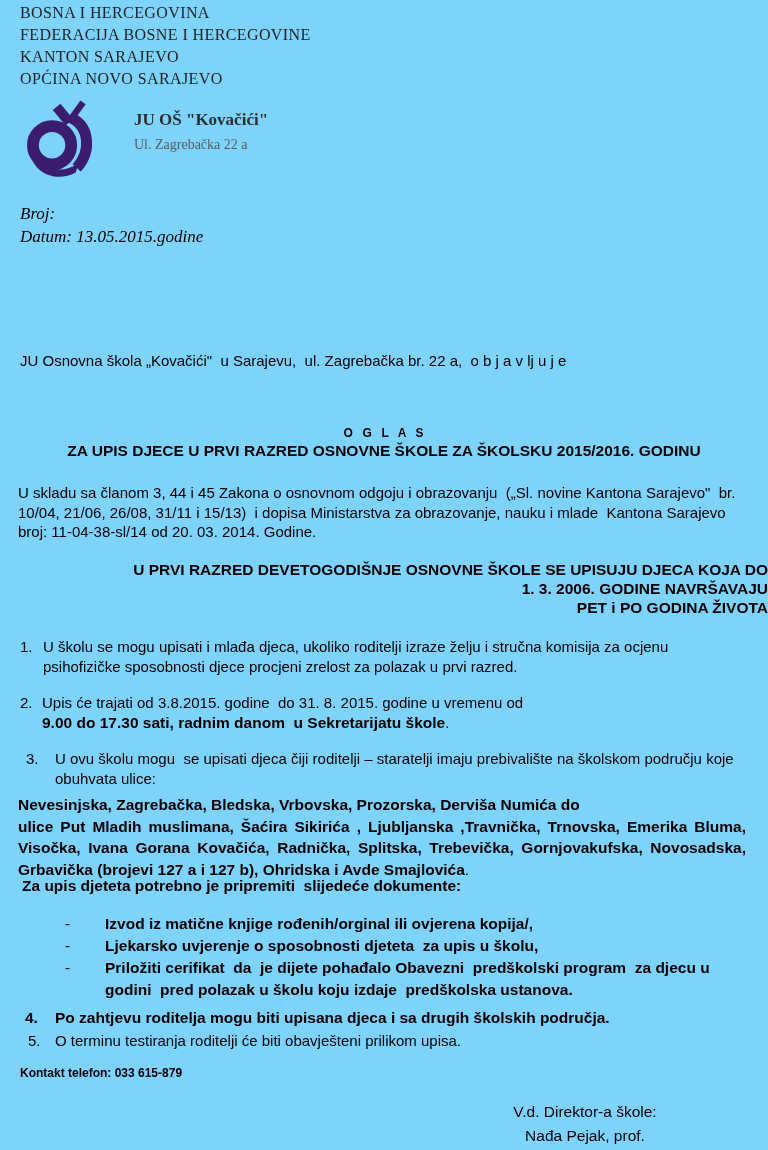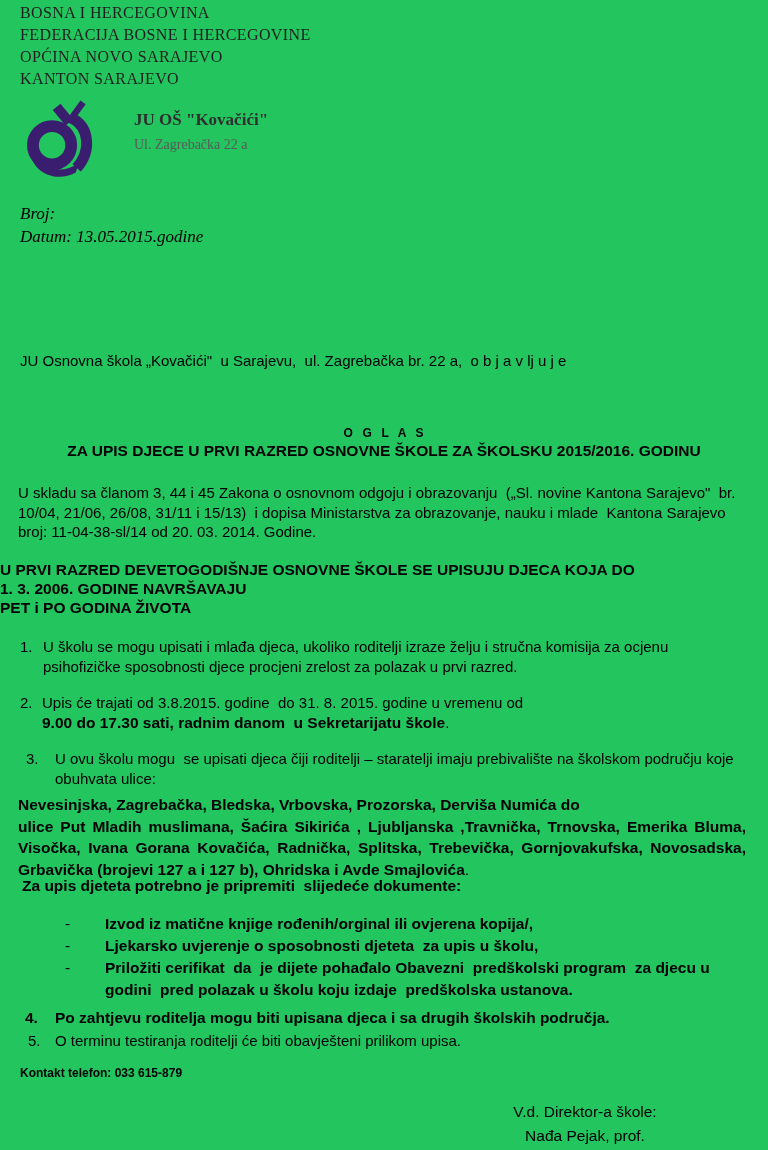--- a/index.html
+++ b/index.html
@@ -1,17 +1,17 @@
 <!DOCTYPE html>
 <html><head>
 <meta charset="utf-8">
 <style>
   html,body { margin:0; padding:0; background:#ffffff; }
   .page {
-    position:relative; width:768px; height:1150px; background:#22c55e;
+    position:relative; width:768px; height:1150px; background:#7dd3fc;
     font-family:"Liberation Sans", sans-serif; color:#000; overflow:hidden;
   }
   .pre { white-space:pre-wrap; }
 
   #letterhead { position:absolute; left:20px; top:2px; font-size:16px; line-height:22px;
     color:#1f1f1f; letter-spacing:0.4px; font-family:"Liberation Serif", serif; }
 
   #logo-row { position:absolute; left:22px; top:97px; display:flex; align-items:flex-start; }
   #logo-row svg { display:block; }
   .school-text { margin-left:30px; padding-top:13px; font-family:"Liberation Serif", serif; }
@@ -22,21 +22,21 @@
     font-family:"Liberation Serif", serif;font-style:italic; }
 
   #intro { position:absolute; left:20px; top:352px; font-size:15px; }
 
   #title { position:absolute; left:0; top:426px; width:768px; text-align:center; font-weight:bold; }
   #title .t1 { font-size:12px; letter-spacing:1px; }
   #title .t2 { font-size:15.5px; margin-top:2px; }
 
   #legal { position:absolute; left:18px; top:483px; width:727px; font-size:15px; line-height:19.5px; }
 
-  #main-heading { position:absolute; left:0; top:560px; width:768px; text-align:left;
+  #main-heading { position:absolute; left:0; top:560px; width:768px; text-align:right;
     font-weight:bold; font-size:15.5px; line-height:19px; }
 
   .num-item { position:absolute; display:flex; font-size:15px; line-height:19.5px; }
   .num { flex:0 0 auto; }
   .num-item .body { flex:1 1 auto; }
 
   #item1 { left:20px; top:637px; width:716px; }
   #item1 .num { width:23px; }
   #item2 { left:20px; top:693px; width:716px; }
   #item2 .num { width:22px; }
@@ -67,22 +67,22 @@
     font-size:15.5px; line-height:23.5px; }
 </style>
 </head>
 <body>
 
 <div class="page">
 
   <div id="letterhead">
     <div>BOSNA I HERCEGOVINA</div>
     <div>FEDERACIJA BOSNE I HERCEGOVINE</div>
+    <div>KANTON SARAJEVO</div>
     <div>OPĆINA NOVO SARAJEVO</div>
-    <div>KANTON SARAJEVO</div>
   </div>
 
   <div id="logo-row">
     <span>
       <svg width="82" height="90" viewBox="0 0 90 95">
         <g fill="none" stroke="#3a1d6e">
           <path d="M38 9 L52 26" stroke-width="11"></path>
           <path d="M51 26 L67 4" stroke-width="7"></path>
           <path d="M56 22 C73 31 77 57 60 76" stroke-width="12"></path>
           <circle cx="33" cy="51" r="21" stroke-width="13"></circle>

